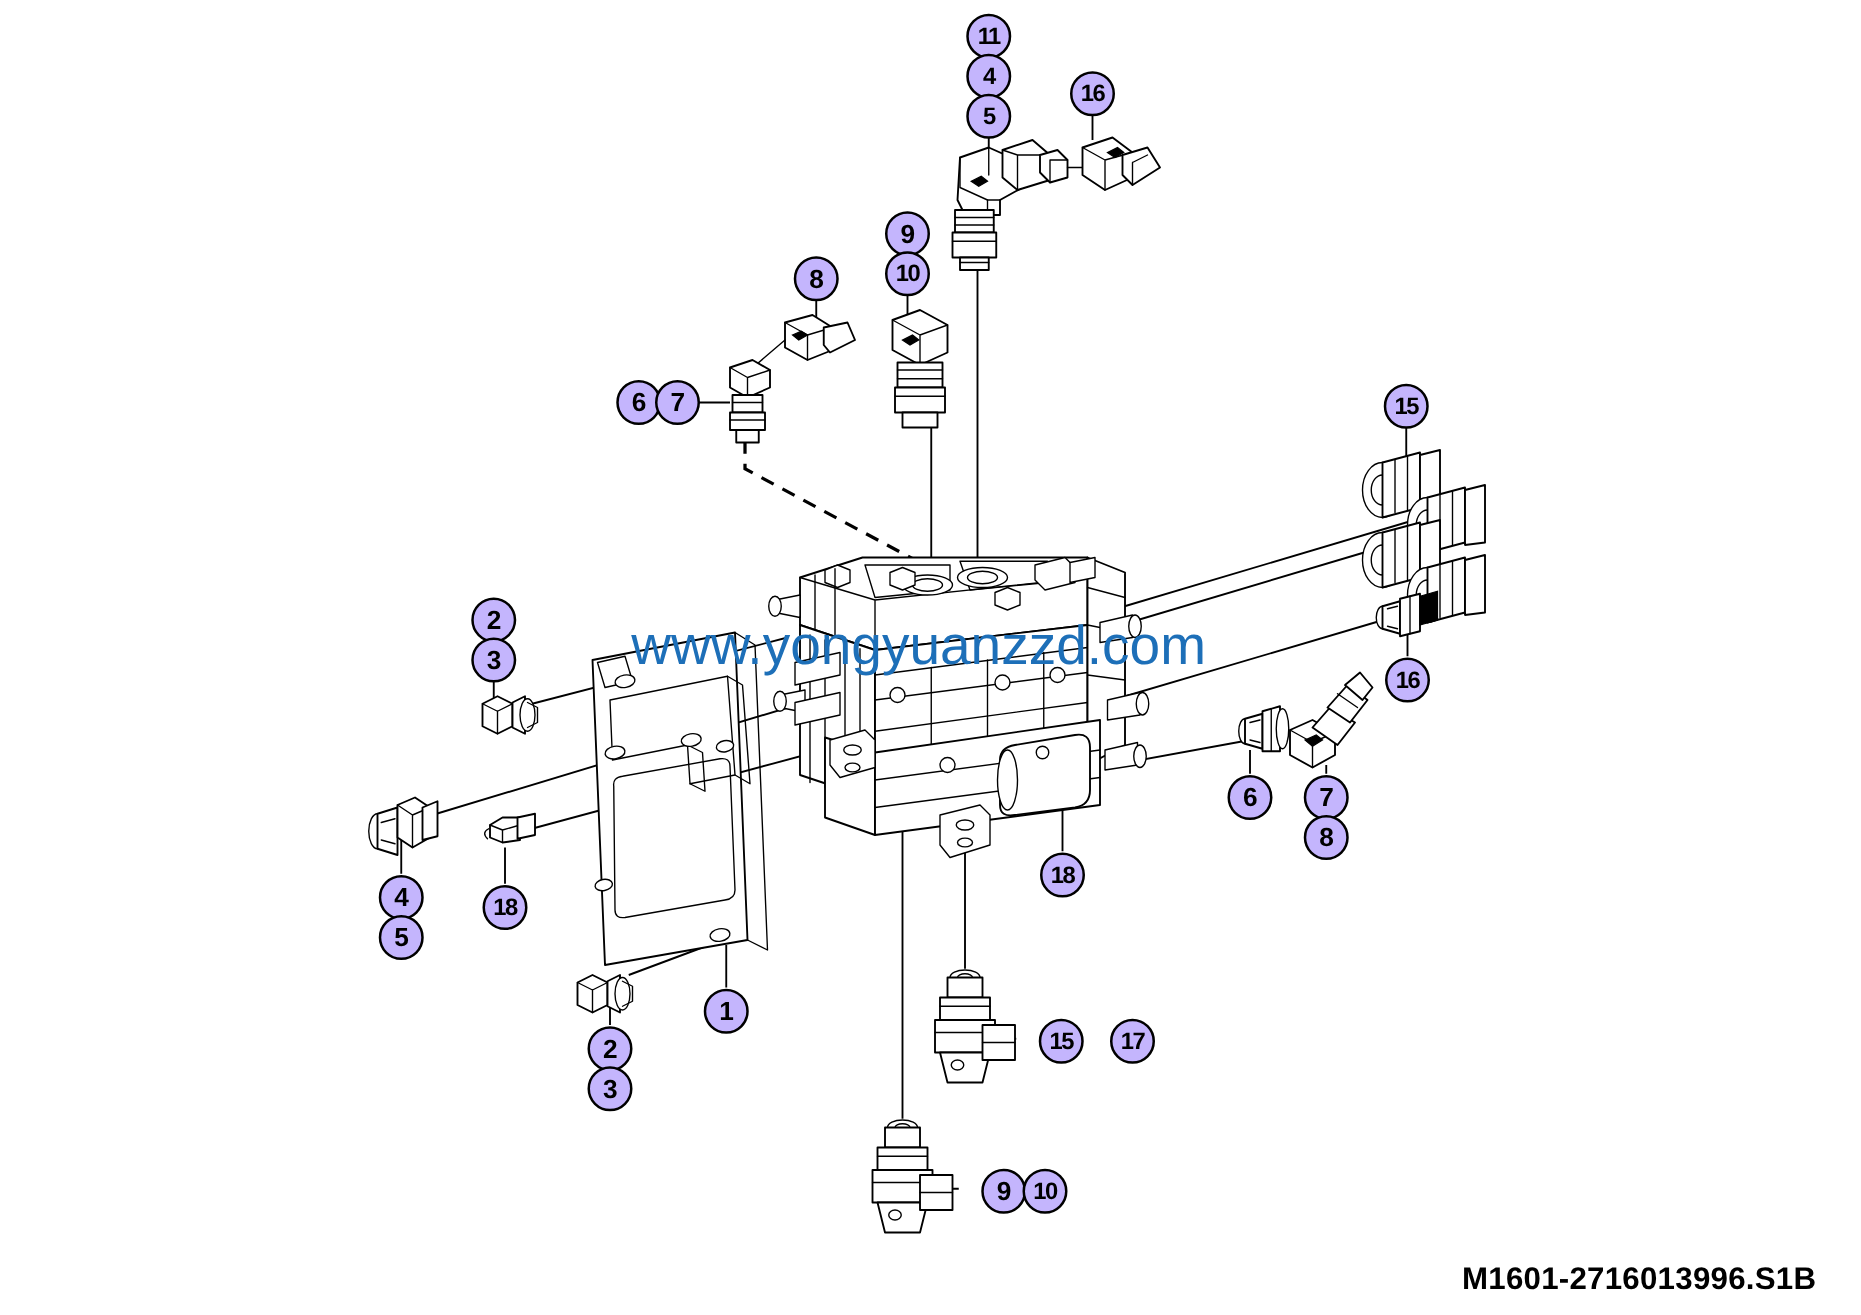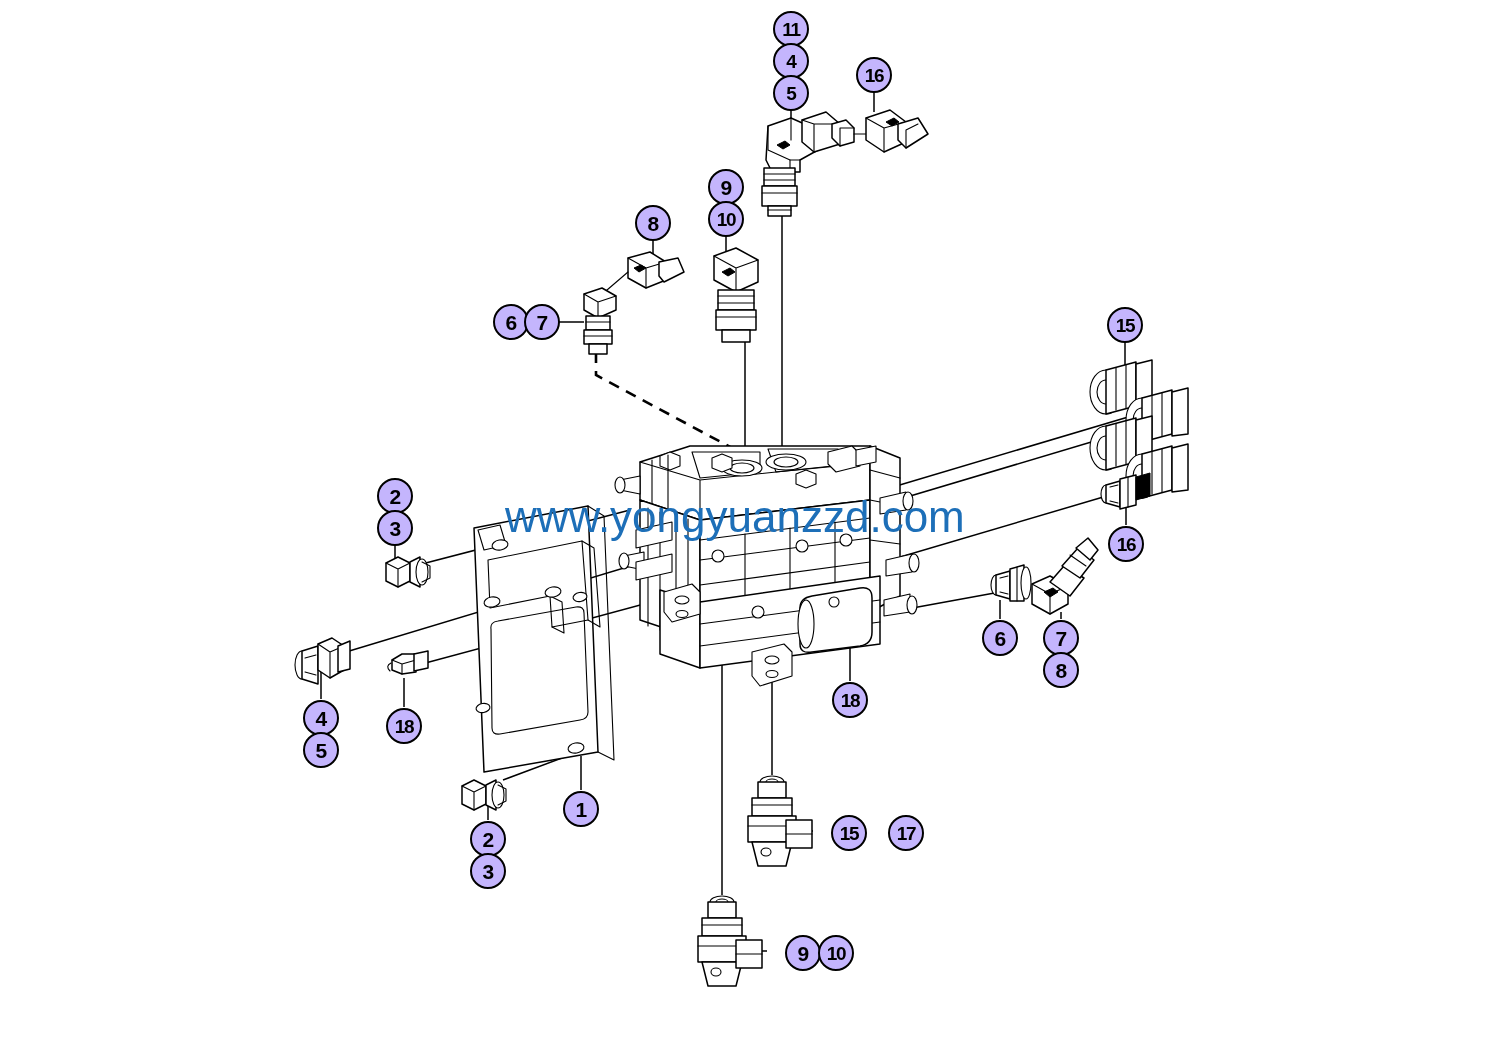--- a/index.html
+++ b/index.html
@@ -450,14 +450,15 @@
     <div class="callout wide" style="left:832px; top:682px;">18</div>
     <div class="callout wide" style="left:386px; top:708px;">18</div>
     <div class="callout wide" style="left:831px; top:815px;">15</div>
     <div class="callout wide" style="left:888px; top:815px;">17</div>
     <div class="callout" style="left:470px; top:821px;">2</div>
     <div class="callout" style="left:470px; top:853px;">3</div>
     <div class="callout" style="left:785px; top:935px;">9</div>
     <div class="callout wide" style="left:818px; top:935px;">10</div>
   </div>
 
+  <div id="partnumber">M1601-2716013996.S1B</div>
 
 </div>
 
 </body></html>

